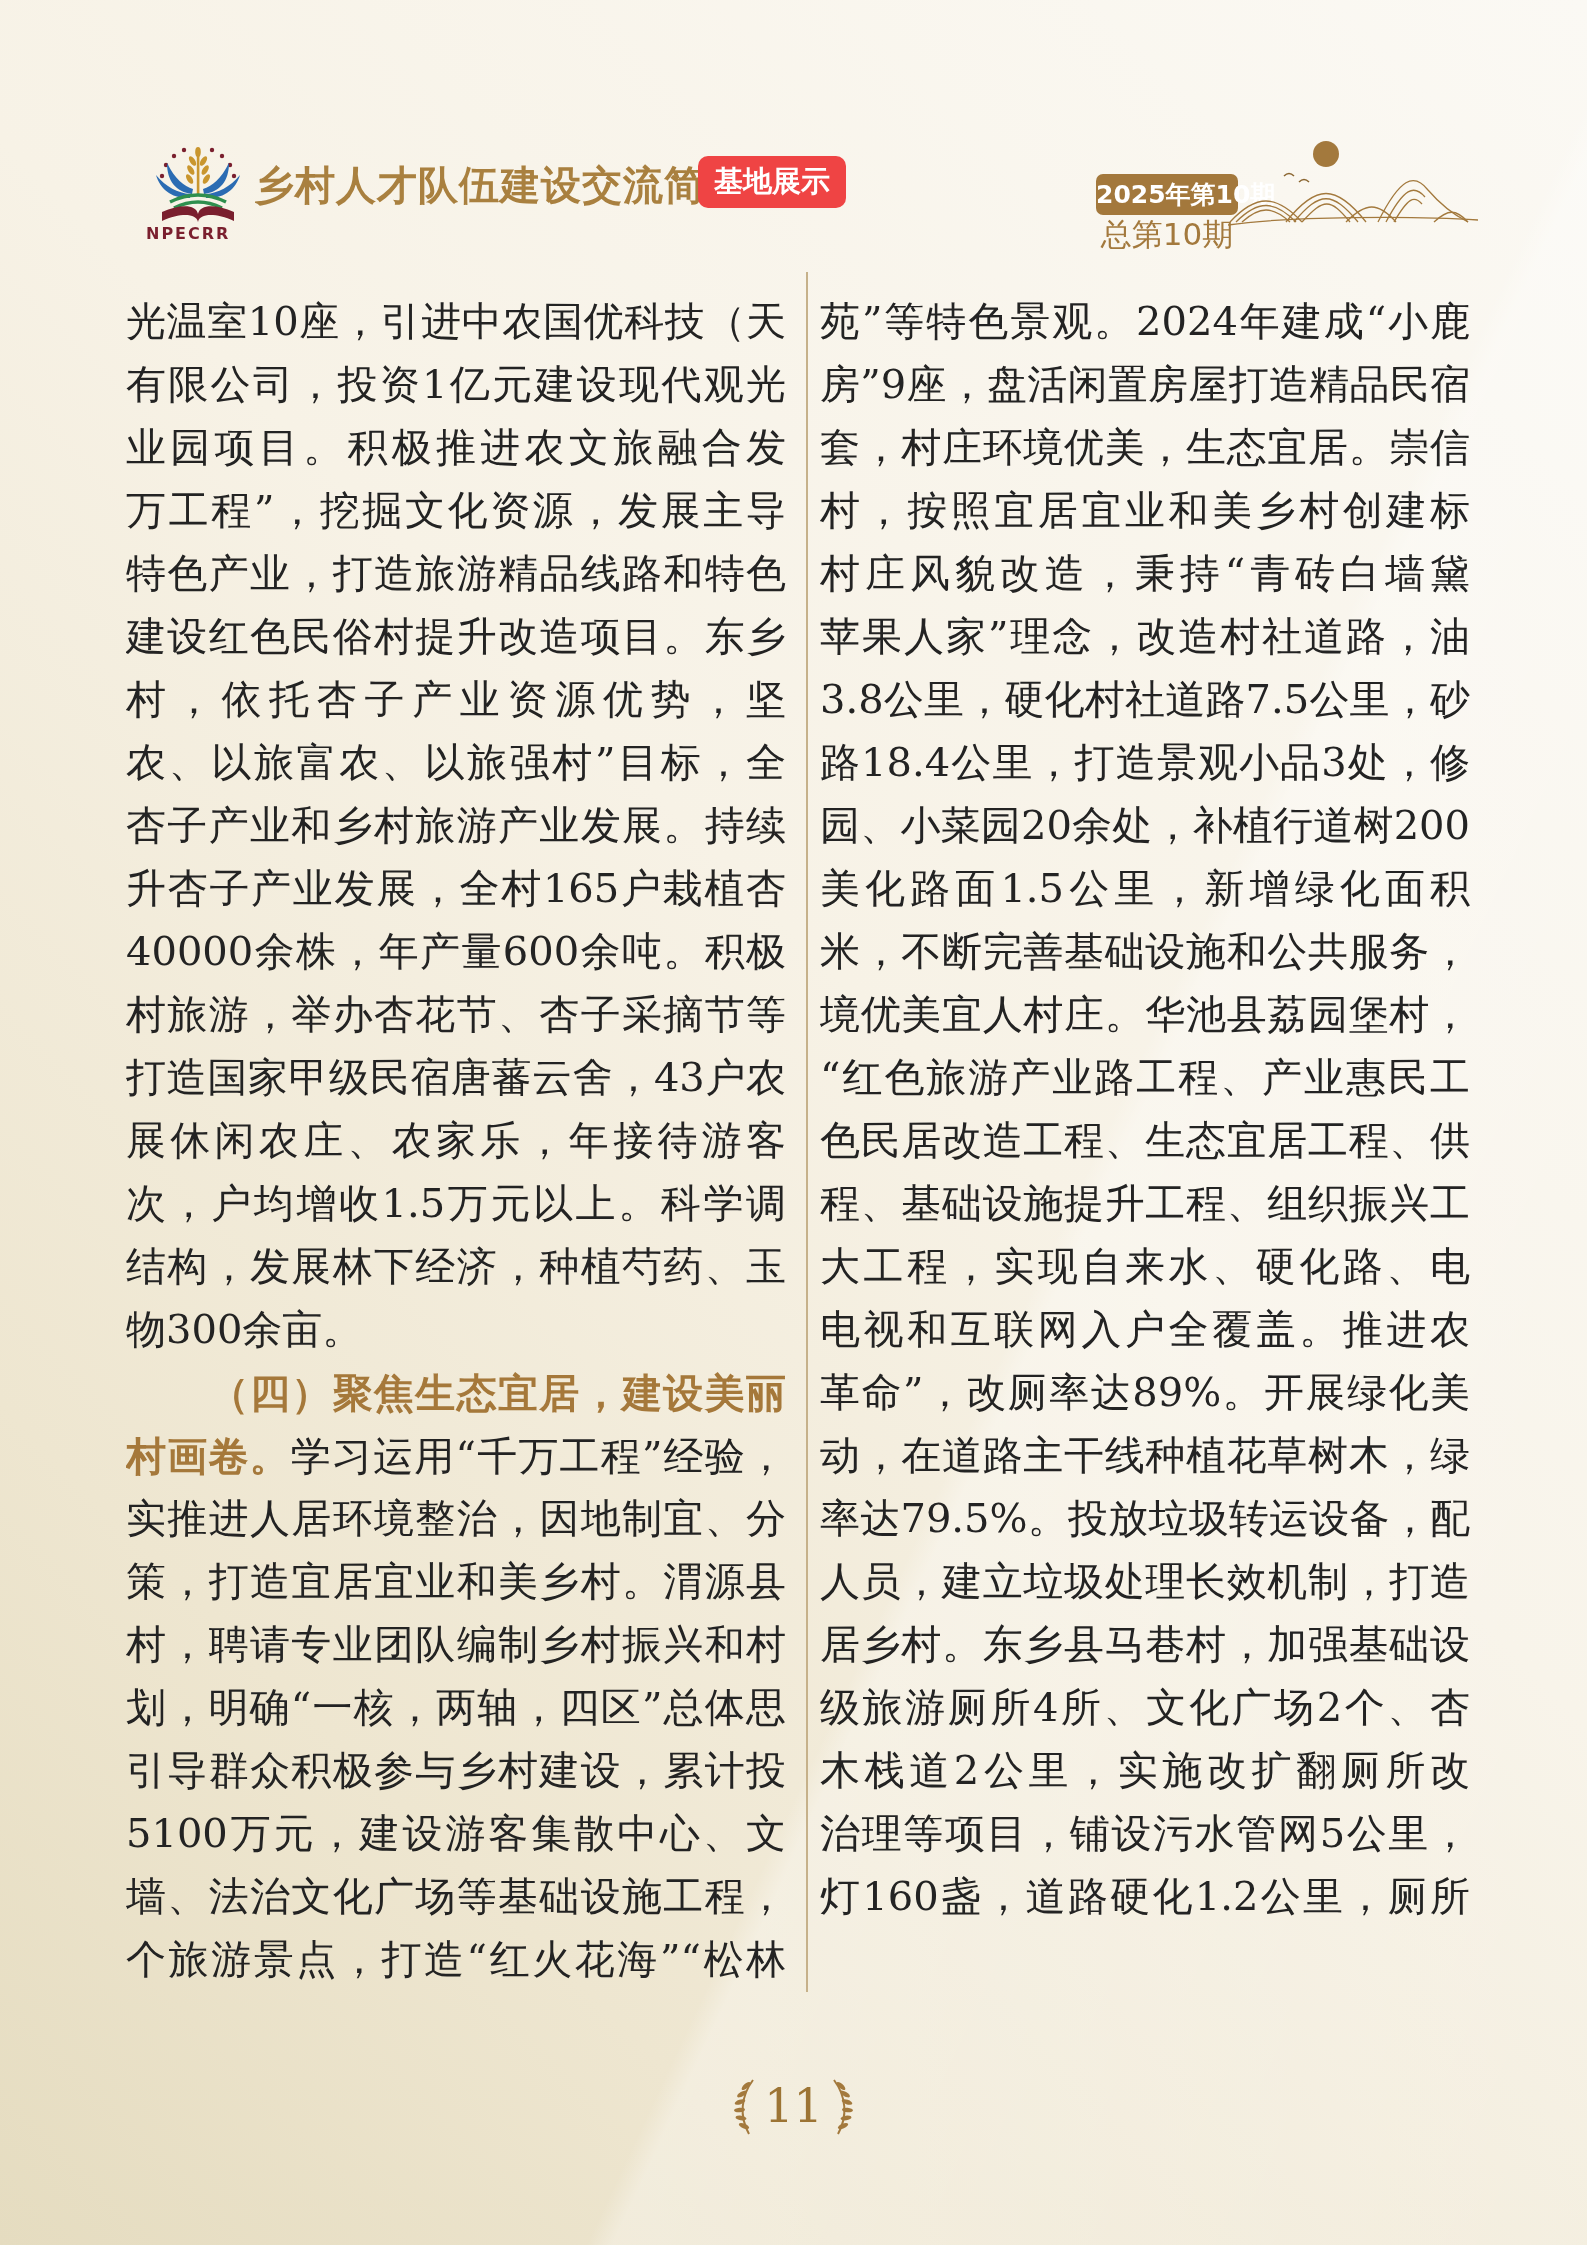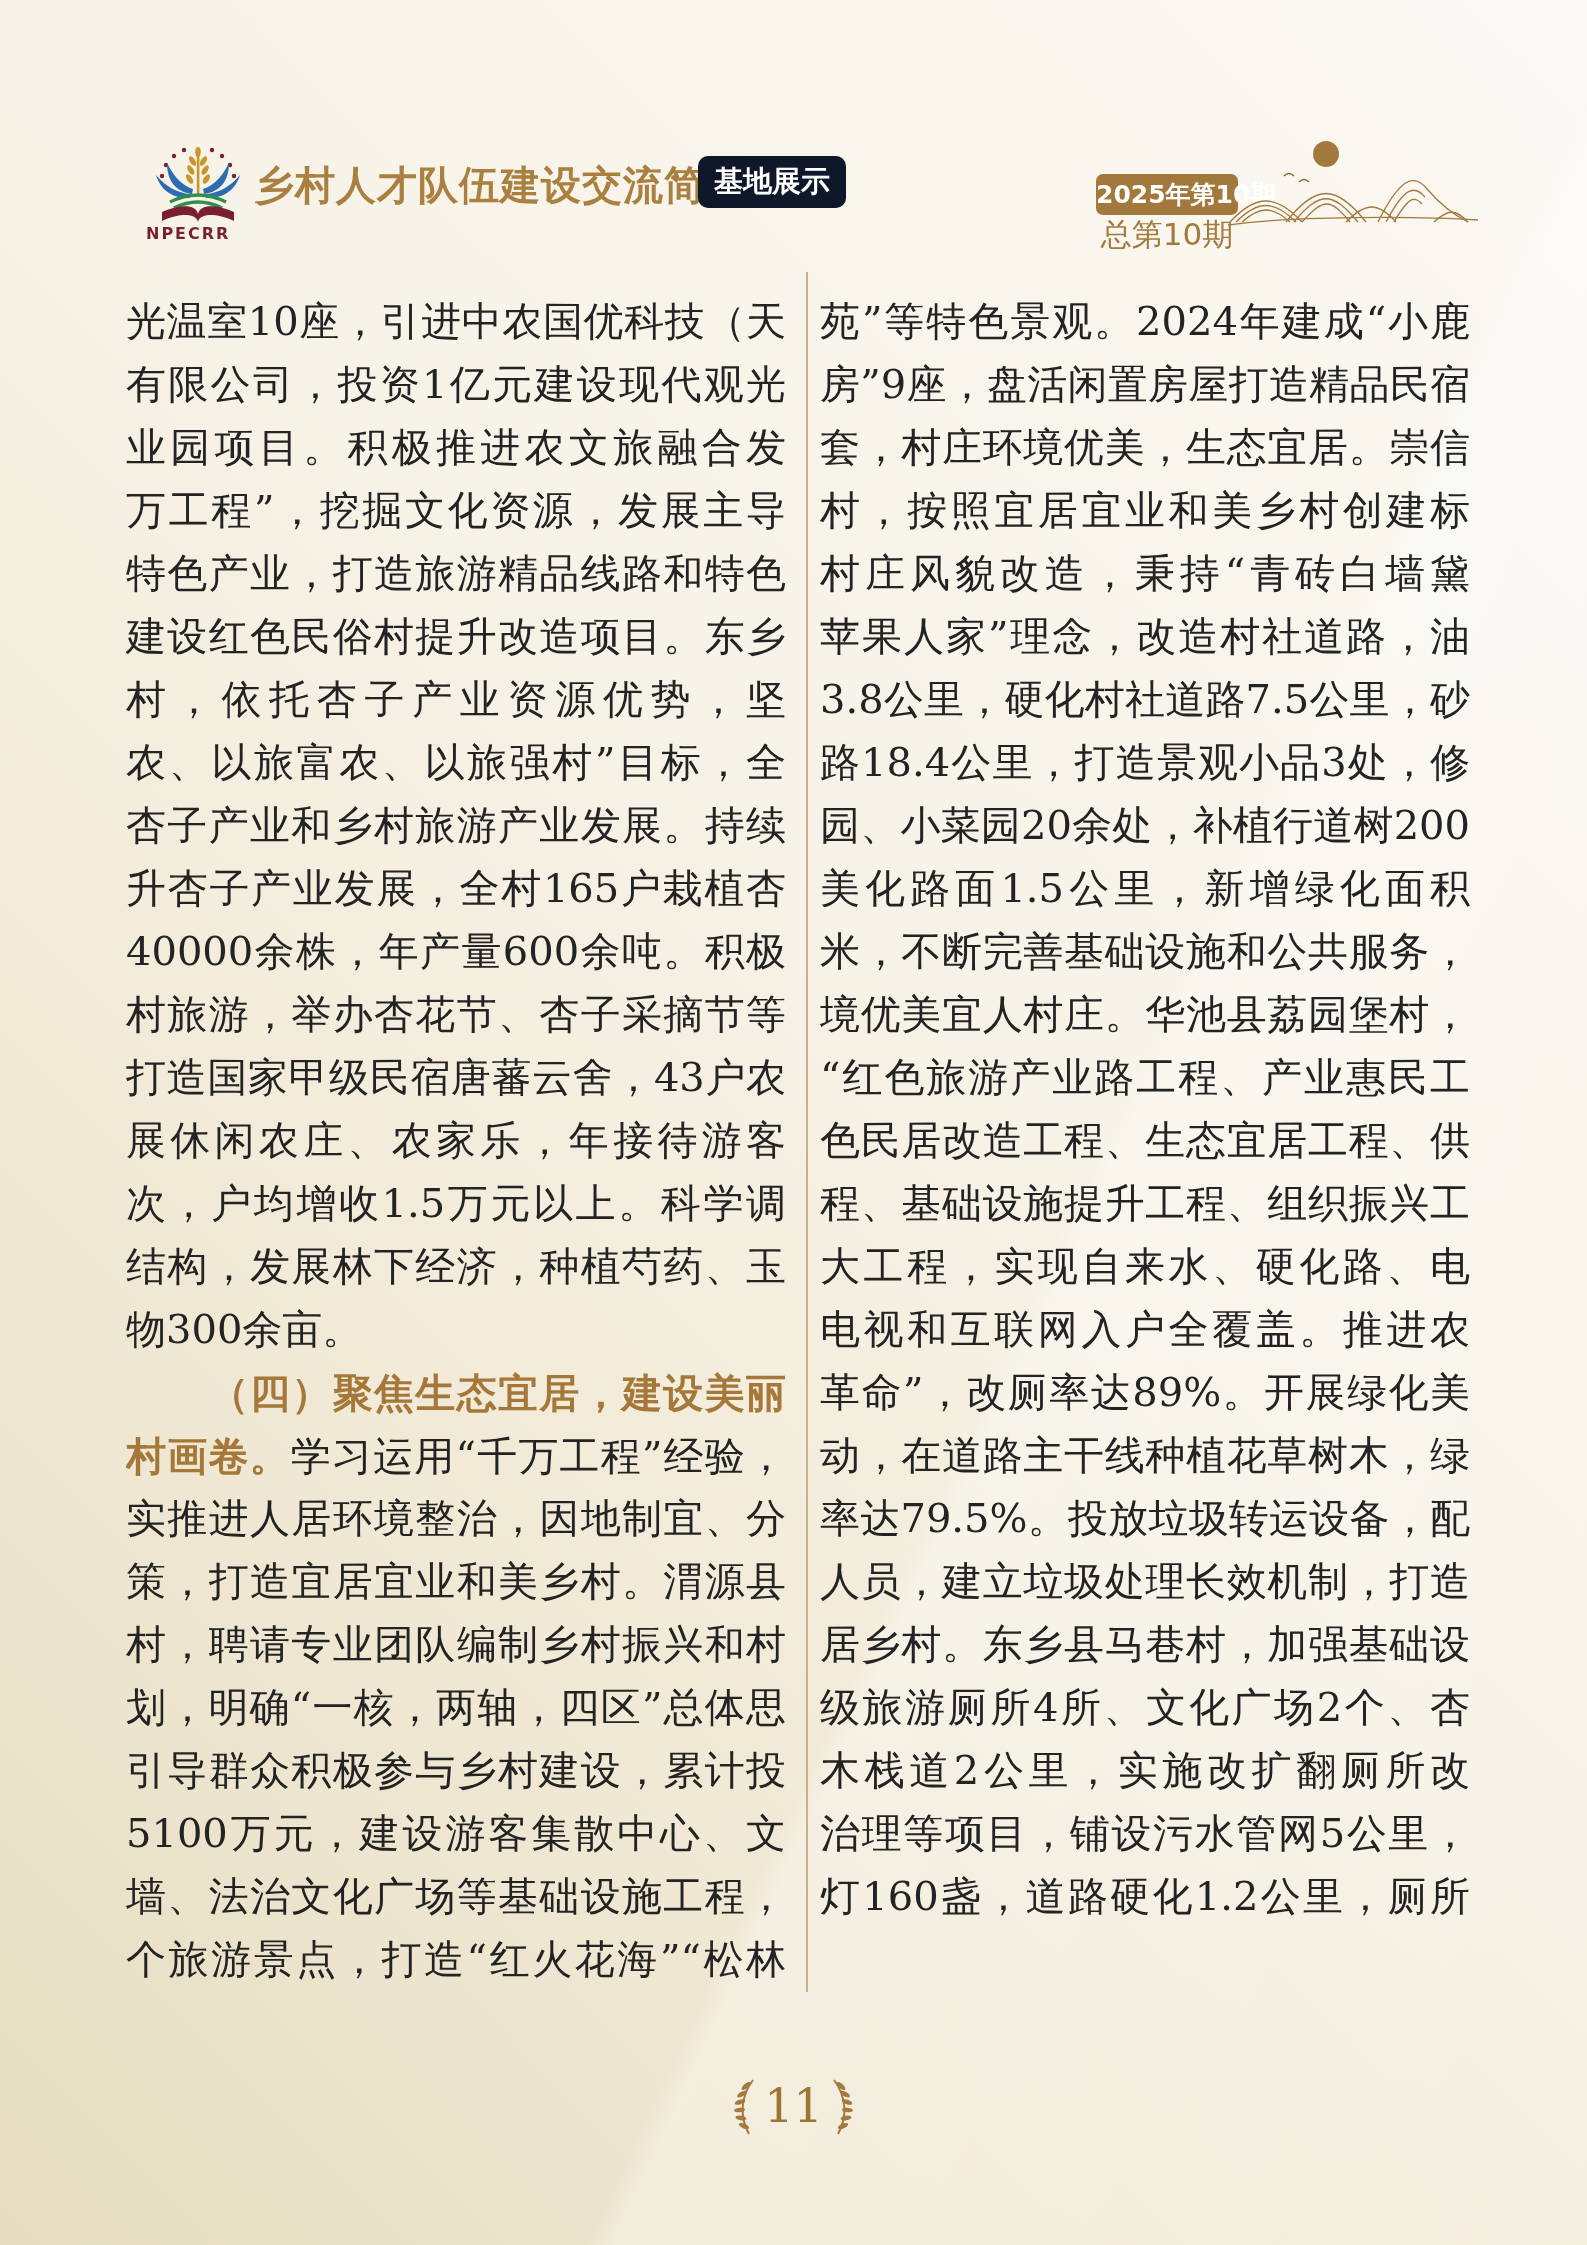--- a/index.html
+++ b/index.html
@@ -11,21 +11,21 @@
   .sheen{position:absolute;inset:0;pointer-events:none;
     background:linear-gradient(115deg,rgba(255,255,255,0) 62%,rgba(255,255,255,.30) 63%,rgba(255,255,255,.10) 100%);}
   
   .logo{position:absolute;left:146px;top:144px;width:110px;text-align:left;}
   .logo-text{color:#7a1f2e;font-family:"DejaVu Sans","Liberation Sans",sans-serif;
     font-weight:bold;font-size:16px;letter-spacing:2px;margin-top:-2px;}
   .title{position:absolute;left:254px;top:158px;margin:0;
     font-family:"DejaVu Sans","Liberation Sans",sans-serif;
     font-size:40px;font-weight:bold;color:#a9803f;letter-spacing:1px;white-space:nowrap;}
   .section-badge{position:absolute;left:698px;top:156px;
-    background:#0f172a;color:#fff;border-radius:10px;padding:6px 16px;
+    background:#ef4444;color:#fff;border-radius:10px;padding:6px 16px;
     font-family:"DejaVu Sans","Liberation Sans",sans-serif;font-size:29px;font-weight:bold;white-space:nowrap;}
   .issue-badge{position:absolute;left:1096px;top:174px;width:142px;text-align:center;
     background:#a3783c;color:#fff;border-radius:7px;padding:4px 0;
     font-family:"DejaVu Sans","Liberation Sans",sans-serif;font-size:25px;font-weight:bold;white-space:nowrap;}
   .issue-total{position:absolute;left:1096px;top:214px;width:142px;text-align:center;
     color:#a3793d;font-family:"DejaVu Sans","Liberation Sans",sans-serif;
     font-size:31px;font-weight:400;white-space:nowrap;}
   .mountains{position:absolute;left:1228px;top:116px;}
   
   .col{position:absolute;top:290px;font-size:40px;color:#232323;}

